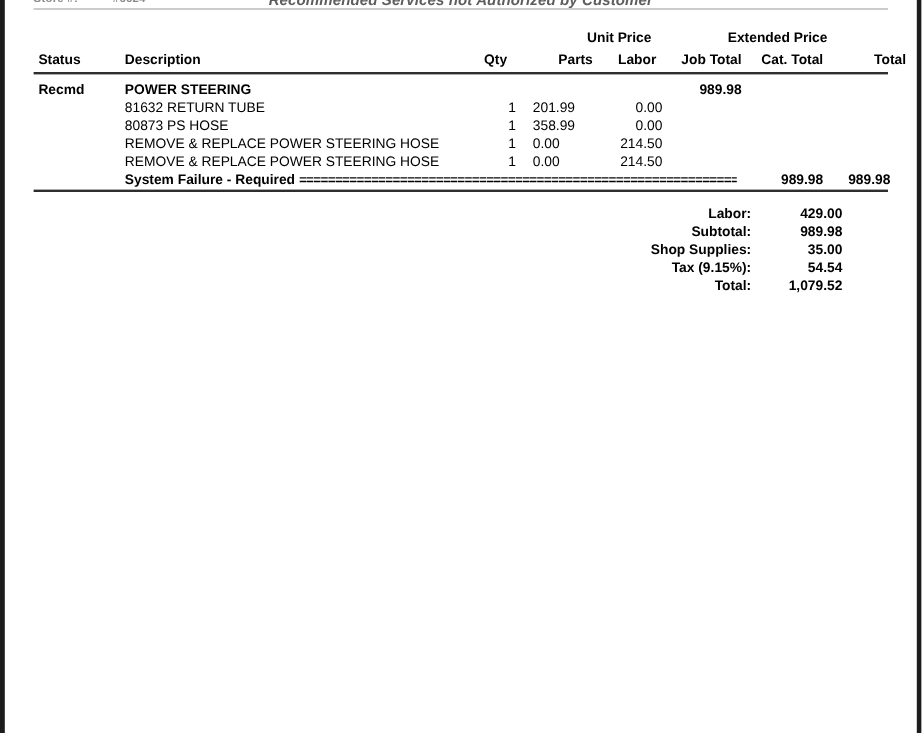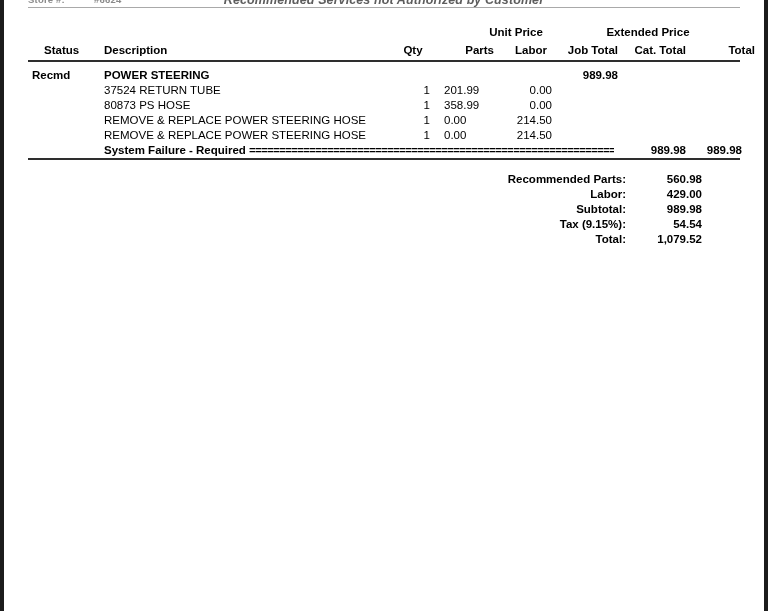--- a/index.html
+++ b/index.html
@@ -120,21 +120,21 @@
     white-space: nowrap;
   }
 
   .col-head {
     position: absolute;
     top: 44px;
     font-size: 11.5px;
     font-weight: bold;
     white-space: nowrap;
   }
-  .ch-status      { left: 40px;  text-align: center; }
+  .ch-status      { left: 28px;  text-align: center; }
   .ch-description { left: 100px; text-align: left; }
   .ch-qty   { left: 392px; width: 34px;  text-align: center; }
   .ch-parts { left: 440px; width: 50px;  text-align: right; }
   .ch-labor { left: 511px; width: 48px;  text-align: left; }
   .ch-job   { left: 556px; width: 58px;  text-align: right; }
   .ch-cat   { left: 620px; width: 62px;  text-align: right; }
   .ch-total { left: 705px; width: 46px;  text-align: right; }
 
   
   .rows {
@@ -251,21 +251,21 @@
           <div class="cell c-desc bold">POWER STEERING</div>
           <div class="cell c-qty bold"></div>
           <div class="cell c-parts bold"></div>
           <div class="cell c-labor bold"></div>
           <div class="cell c-job bold">989.98</div>
           <div class="cell c-cat bold"></div>
           <div class="cell c-tot bold"></div>
         </div>
         <div class="row">
           <div class="cell c-status"></div>
-          <div class="cell c-desc">37524 RETURN TUBE</div>
+          <div class="cell c-desc">81632 RETURN TUBE</div>
           <div class="cell c-qty">1</div>
           <div class="cell c-parts">201.99</div>
           <div class="cell c-labor">0.00</div>
           <div class="cell c-job"></div>
           <div class="cell c-cat"></div>
           <div class="cell c-tot"></div>
         </div>
         <div class="row">
           <div class="cell c-status"></div>
           <div class="cell c-desc">80873 PS HOSE</div>
@@ -300,32 +300,32 @@
           <div class="arrow-wrap"><span>System Failure - Required </span><span class="arrow-dashes">==================================================================&gt;</span></div>
           <div class="cell c-cat bold">989.98</div>
           <div class="cell c-tot bold">989.98</div>
         </div>
       </div>
 
     <div class="rule-foot"></div>
 
     <div class="totals" id="totals-container">
         <div class="trow">
-          <div class="tlabel">Recommended Parts:</div>
-          <div class="tvalue">560.98</div>
-        </div>
-        <div class="trow">
           <div class="tlabel">Labor:</div>
           <div class="tvalue">429.00</div>
         </div>
         <div class="trow">
           <div class="tlabel">Subtotal:</div>
           <div class="tvalue">989.98</div>
         </div>
         <div class="trow">
+          <div class="tlabel">Shop Supplies:</div>
+          <div class="tvalue">35.00</div>
+        </div>
+        <div class="trow">
           <div class="tlabel">Tax (9.15%):</div>
           <div class="tvalue">54.54</div>
         </div>
         <div class="trow">
           <div class="tlabel">Total:</div>
           <div class="tvalue">1,079.52</div>
         </div>
       </div>
 
   </div>

